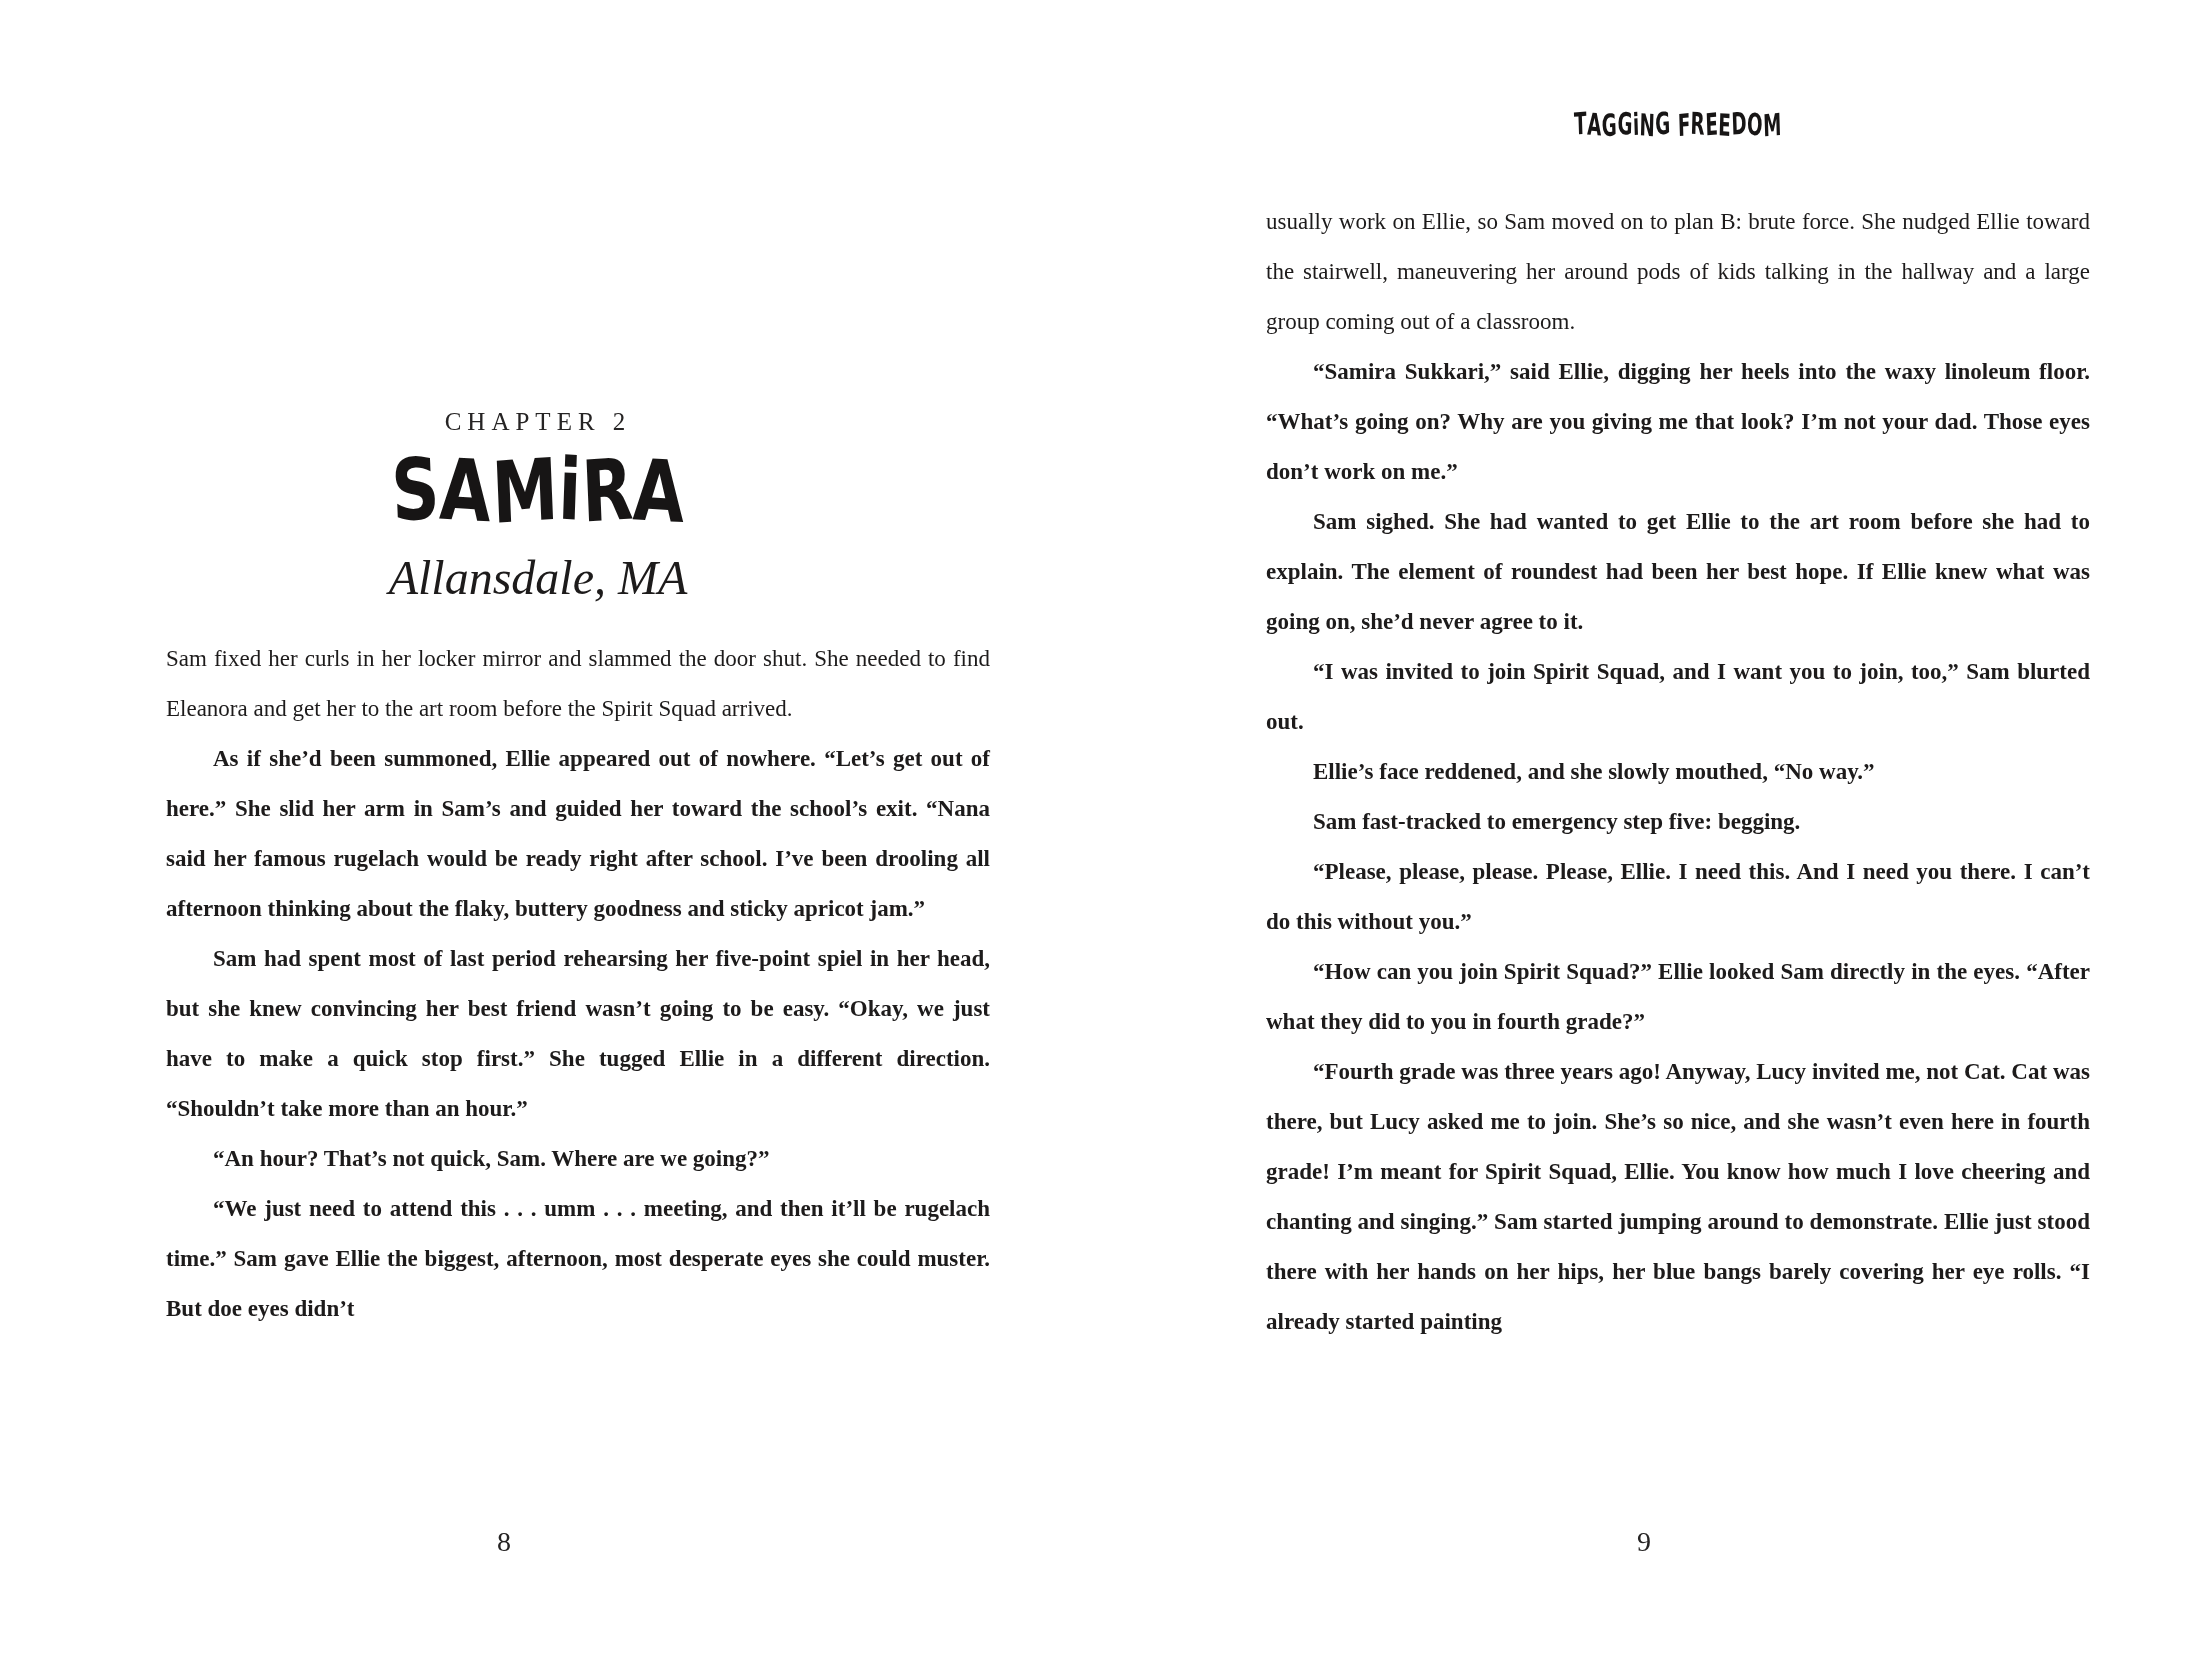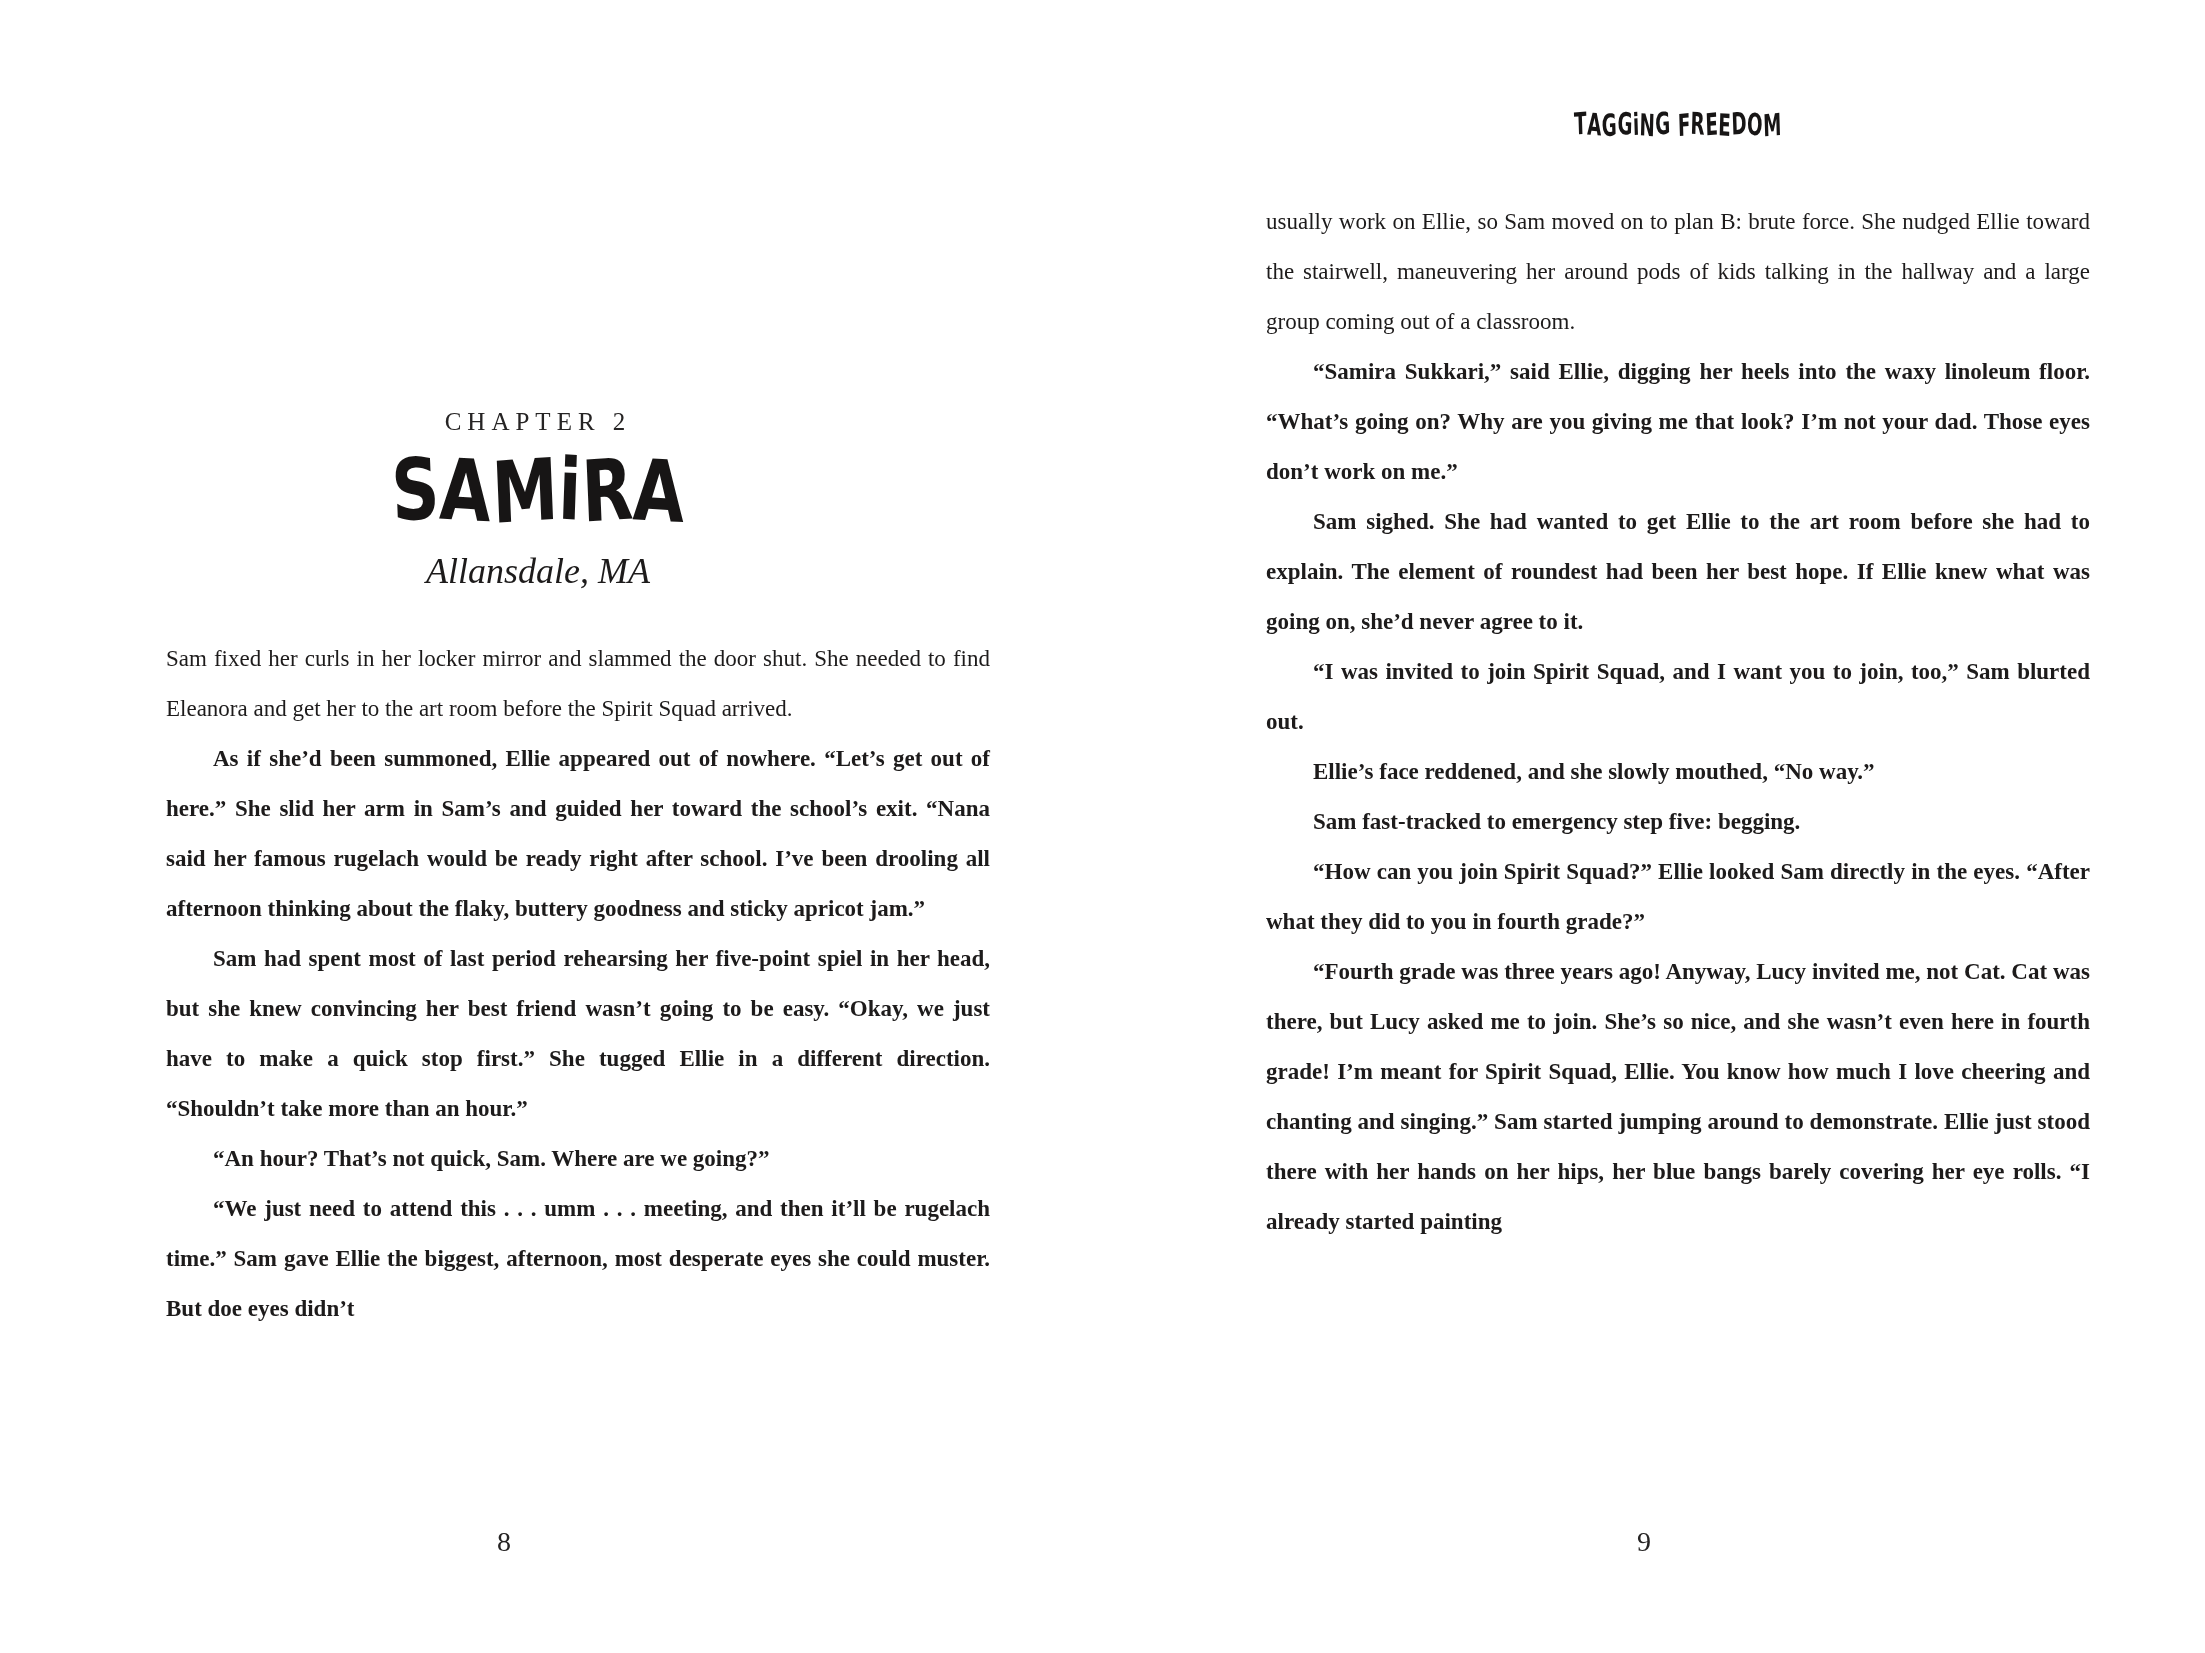--- a/index.html
+++ b/index.html
@@ -21,21 +21,21 @@
   }
   .chapter-title {
     position:absolute; top:448px; left:0; width:100%;
     text-align:center;
     font-family:"DejaVu Sans","Liberation Sans",sans-serif;
     font-weight:800; font-size:85px; line-height:1.0;
     color:#171515; white-space:nowrap;
   }
   .chapter-subtitle {
     position:absolute; top:550px; left:0; width:100%;
-    text-align:center; font-style:italic; font-size:36px;
+    text-align:center; font-style:italic; font-size:48px;
     color:#1d1b1b;
   }
 
   
   .running-header {
     position:absolute; top:110px; left:0; width:100%;
     text-align:center;
     font-family:"DejaVu Sans","Liberation Sans",sans-serif;
     font-weight:800; font-size:30.5px; line-height:1.0;
     color:#171515; white-space:nowrap;
@@ -88,20 +88,21 @@
   <section class="page page-right">
     <div class="running-header graffiti" style="--squeeze:0.60"><span class="gfx" style="--squeeze: 0.60;"><span style="transform: rotate(-3deg) translateY(-0.8px);">T</span><span style="transform: rotate(2.5deg) translateY(0px);">A</span><span style="transform: rotate(-3deg) translateY(0.8px);">G</span><span style="transform: rotate(2.5deg) translateY(-0.8px);">G</span><span style="transform: rotate(-3deg) translateY(0px);">i</span><span style="transform: rotate(2.5deg) translateY(0.8px);">N</span><span style="transform: rotate(-3deg) translateY(-0.8px);">G</span><span>&nbsp;</span><span style="transform: rotate(-3deg) translateY(0.8px);">F</span><span style="transform: rotate(2.5deg) translateY(-0.8px);">R</span><span style="transform: rotate(-3deg) translateY(0px);">E</span><span style="transform: rotate(2.5deg) translateY(0.8px);">E</span><span style="transform: rotate(-3deg) translateY(-0.8px);">D</span><span style="transform: rotate(2.5deg) translateY(0px);">O</span><span style="transform: rotate(-3deg) translateY(0.8px);">M</span></span></div>
 
     <div class="body-text body-right" id="right-body">
         <p class="para">usually work on Ellie, so Sam moved on to plan B: brute force. She nudged Ellie toward the stairwell, maneuvering her around pods of kids talking in the hallway and a large group coming out of a classroom.</p>
         <p class="para indent">“Samira Sukkari,” said Ellie, digging her heels into the waxy linoleum floor. “What’s going on? Why are you giving me that look? I’m not your dad. Those eyes don’t work on me.”</p>
         <p class="para indent">Sam sighed. She had wanted to get Ellie to the art room before she had to explain. The element of roundest had been her best hope. If Ellie knew what was going on, she’d never agree to it.</p>
         <p class="para indent">“I was invited to join Spirit Squad, and I want you to join, too,” Sam blurted out.</p>
         <p class="para indent">Ellie’s face reddened, and she slowly mouthed, “No way.”</p>
         <p class="para indent">Sam fast-tracked to emergency step five: begging.</p>
+        <p class="para indent">“Please, please, please. Please, Ellie. I need this. And I need you there. I can’t do this without you.”</p>
         <p class="para indent">“How can you join Spirit Squad?” Ellie looked Sam directly in the eyes. “After what they did to you in fourth grade?”</p>
         <p class="para indent">“Fourth grade was three years ago! Anyway, Lucy invited me, not Cat. Cat was there, but Lucy asked me to join. She’s so nice, and she wasn’t even here in fourth grade! I’m meant for Spirit Squad, Ellie. You know how much I love cheering and chanting and singing.” Sam started jumping around to demonstrate. Ellie just stood there with her hands on her hips, her blue bangs barely covering her eye rolls. “I already started painting</p>
       </div>
 
     <div class="page-number">9</div>
   </section>
 
 </div>
 
 

